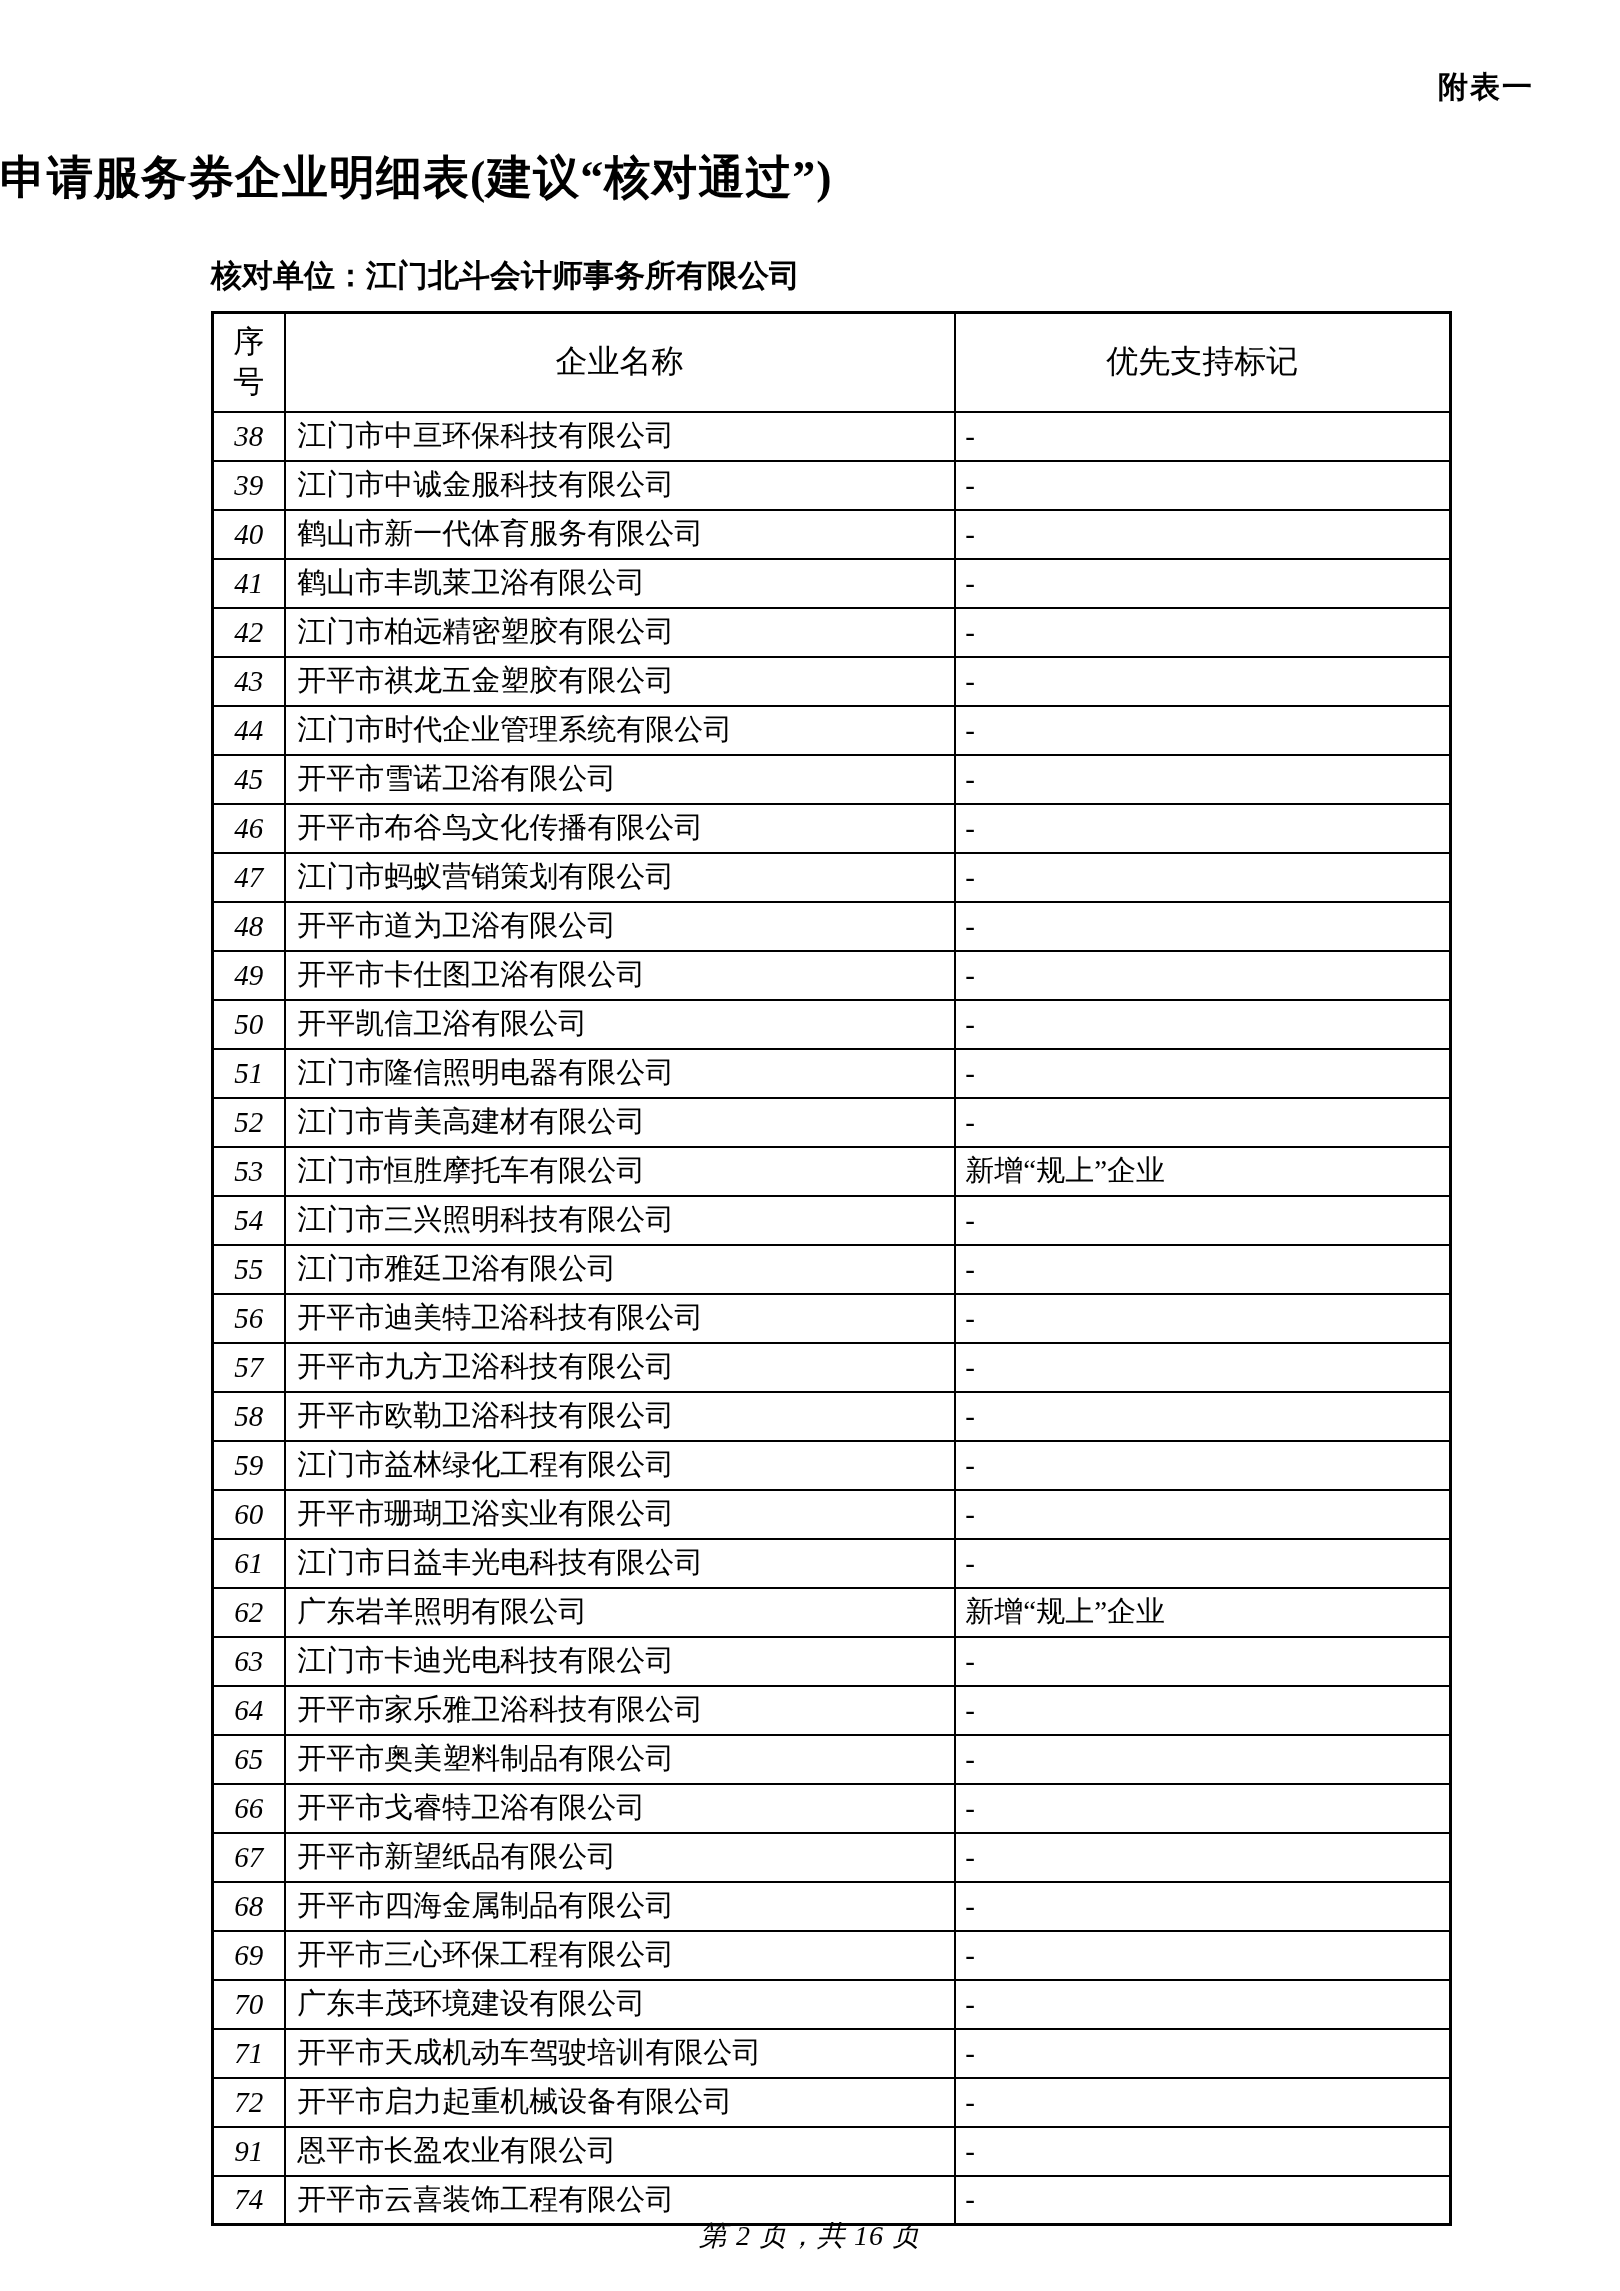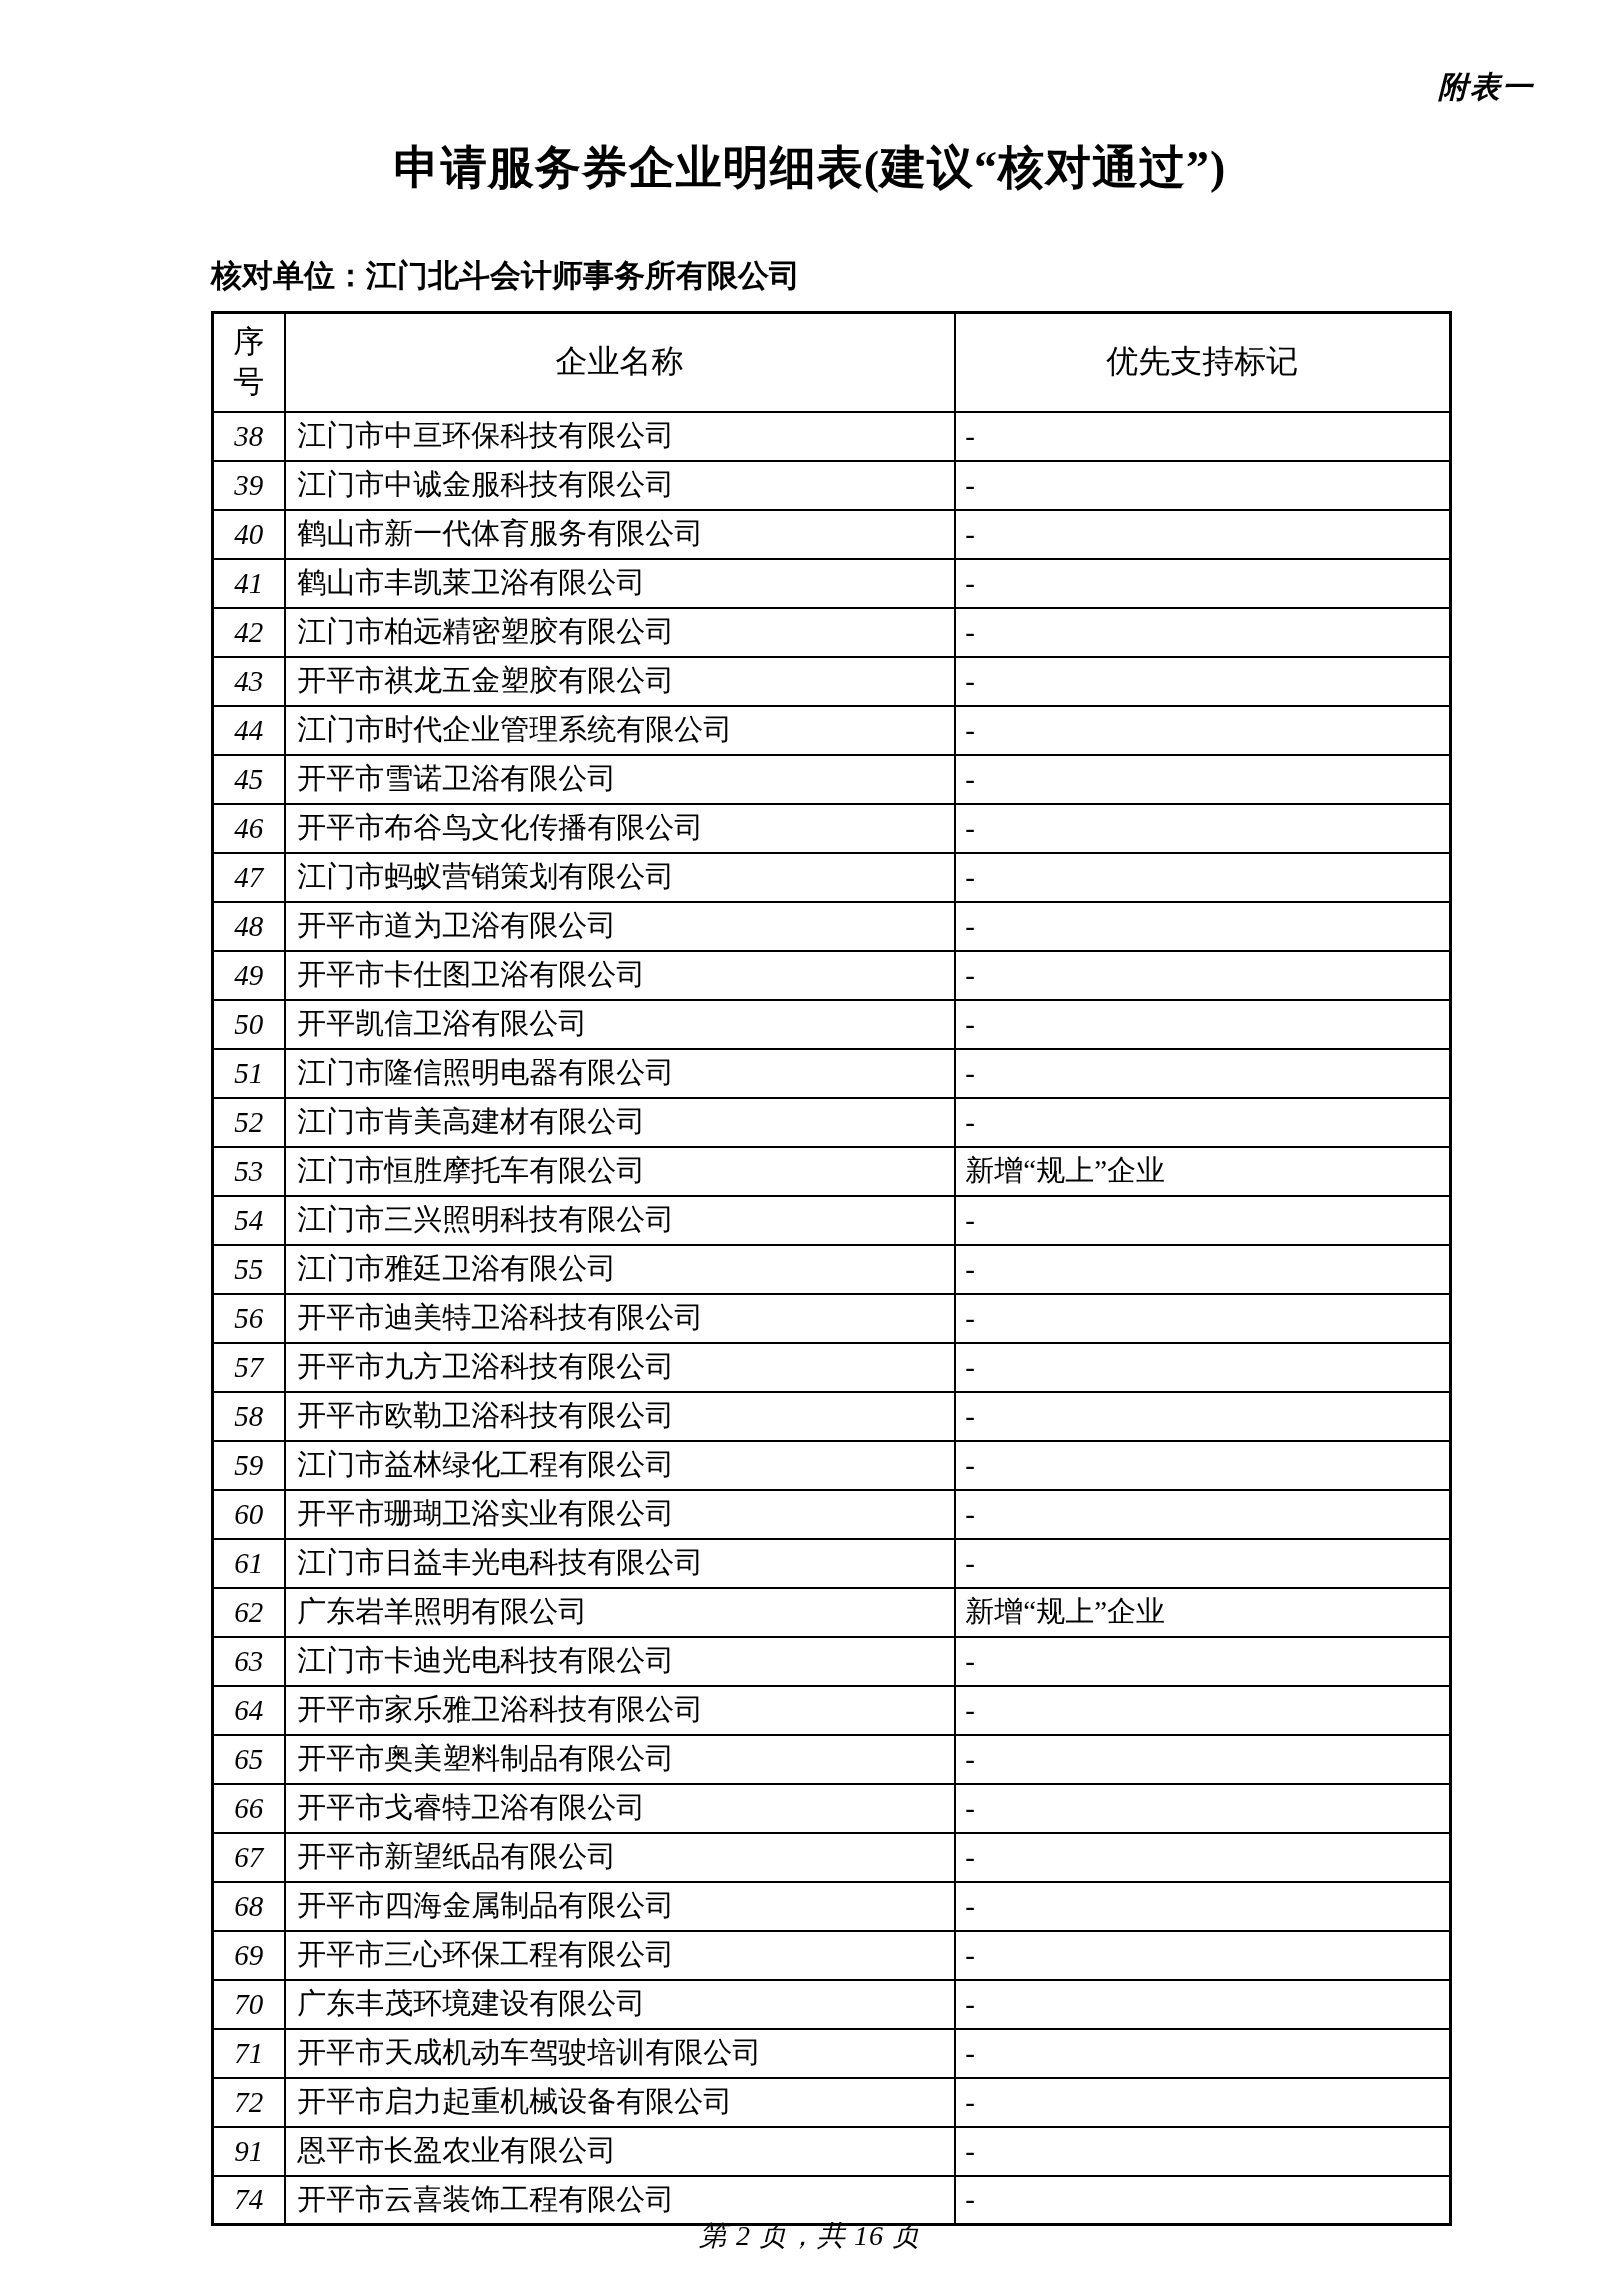--- a/index.html
+++ b/index.html
@@ -13,28 +13,27 @@
     position: relative;
     overflow: hidden;
   }
   .annex-label {
     position: absolute;
     top: 67px;
     right: 86px;
     font-size: 30px;
     font-weight: bold;
     letter-spacing: 2px;
-    font-style: italic;
   }
   .doc-title {
     position: absolute;
-    top: 137px;
+    top: 147px;
     left: 0;
     width: 100%;
-    text-align: center;
+    text-align: left;
     font-size: 46px;
     font-weight: bold;
     letter-spacing: 1px;
     white-space: nowrap;
   }
   .checker-line {
     position: absolute;
     top: 255px;
     left: 211px;
     font-size: 31px;

